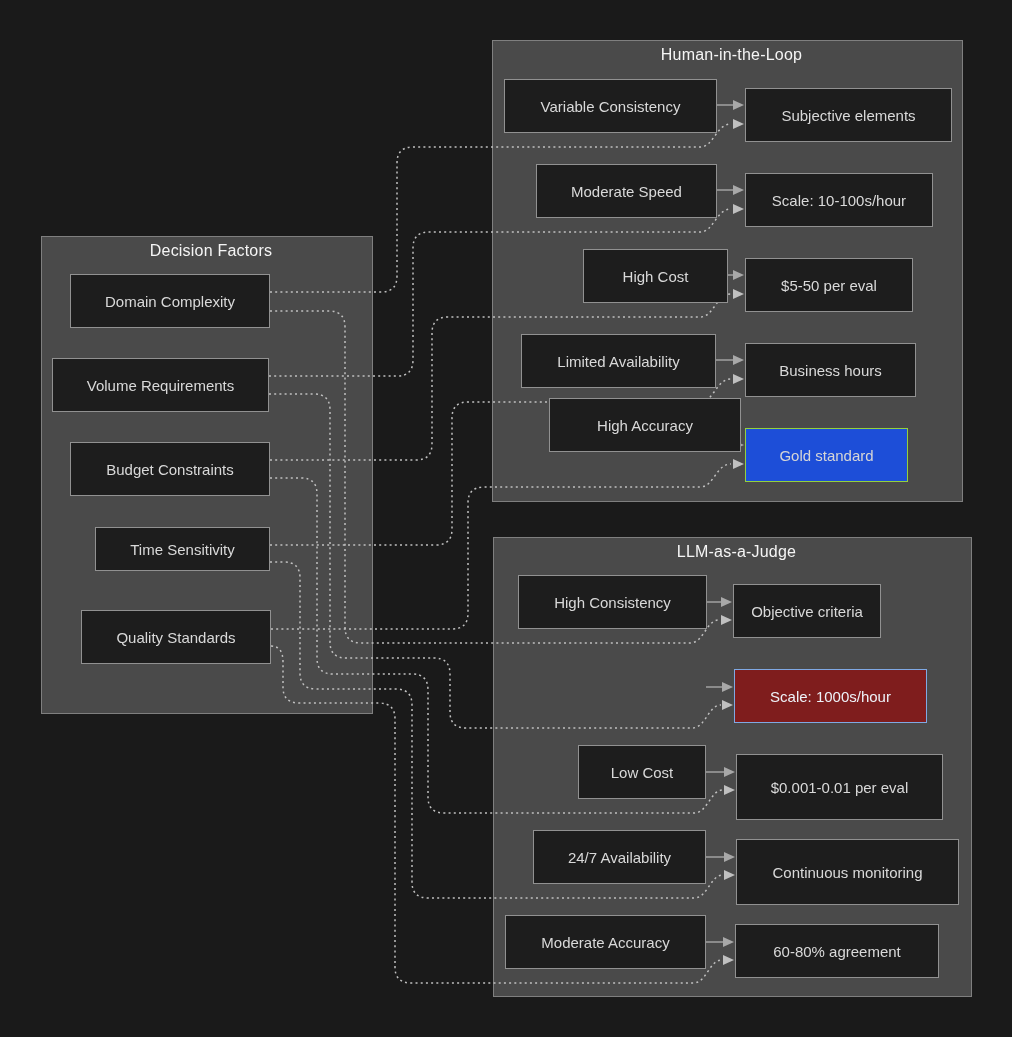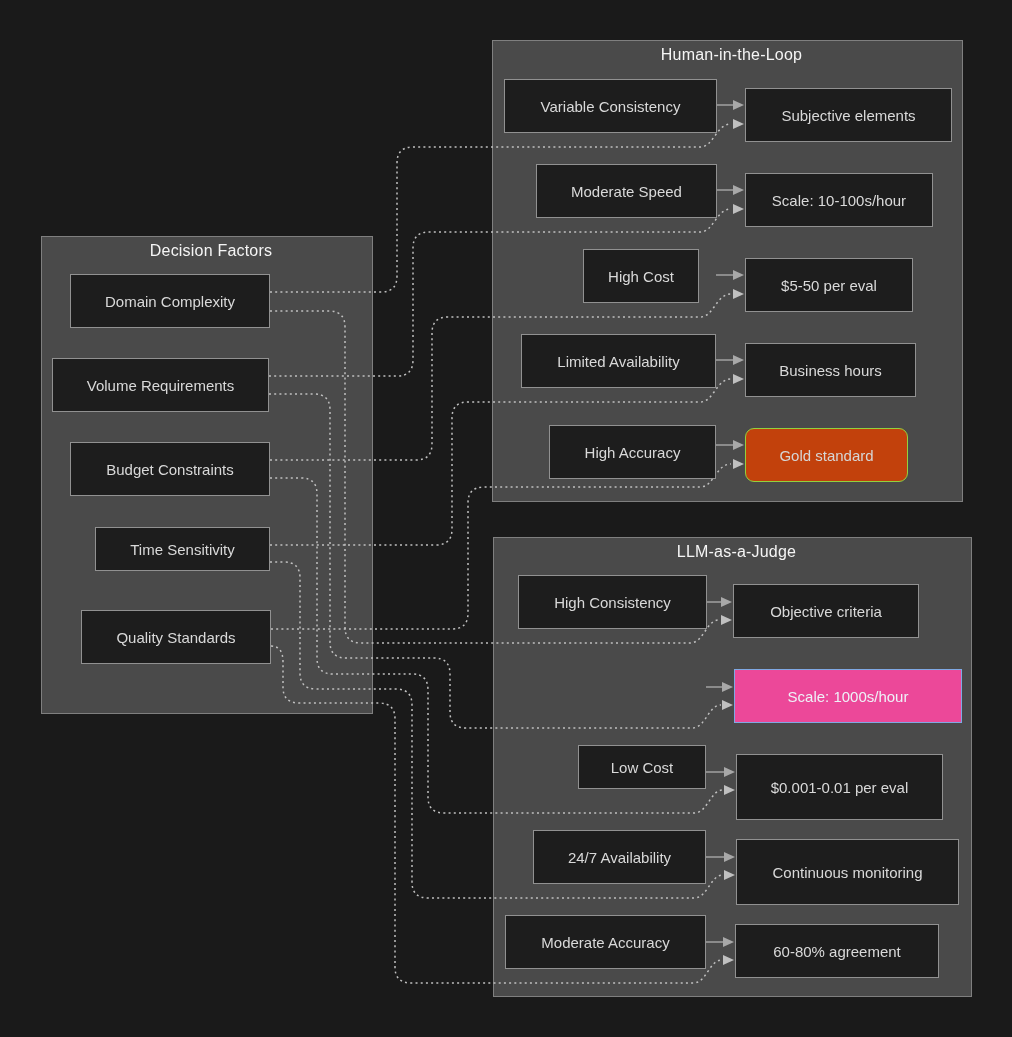--- a/index.html
+++ b/index.html
@@ -122,35 +122,35 @@
   <div class="node" style="left:70px;top:442px;width:200px;height:54px">Budget Constraints</div>
   <div class="node" style="left:95px;top:527px;width:175px;height:44px">Time Sensitivity</div>
   <div class="node" style="left:81px;top:610px;width:190px;height:54px">Quality Standards</div>
 
   <div class="node" style="left:504px;top:79px;width:213px;height:54px">Variable Consistency</div>
   <div class="node" style="left:745px;top:88px;width:207px;height:54px">Subjective elements</div>
 
   <div class="node" style="left:536px;top:164px;width:181px;height:54px">Moderate Speed</div>
   <div class="node" style="left:745px;top:173px;width:188px;height:54px">Scale: 10-100s/hour</div>
 
-  <div class="node" style="left:583px;top:249px;width:116px;height:54px">High Cost</div>
+  <div class="node" style="left:583px;top:249px;width:145px;height:54px">High Cost</div>
   <div class="node" style="left:745px;top:258px;width:168px;height:54px">$5-50 per eval</div>
 
   <div class="node" style="left:521px;top:334px;width:195px;height:54px">Limited Availability</div>
   <div class="node" style="left:745px;top:343px;width:171px;height:54px">Business hours</div>
 
-  <div class="node" style="left:549px;top:425px;width:167px;height:54px">High Accuracy</div>
-  <div class="node hl-green" style="left: 745px; top: 428px; width: 163px; height: 54px; background: #c2410c; border-radius: 9px;">Gold standard</div>
+  <div class="node" style="left:549px;top:398px;width:192px;height:54px">High Accuracy</div>
+  <div class="node hl-green" style="left: 745px; top: 428px; width: 163px; height: 54px; background: #1d4ed8;">Gold standard</div>
 
   <div class="node" style="left:518px;top:575px;width:189px;height:54px">High Consistency</div>
-  <div class="node" style="left:733px;top:584px;width:186px;height:54px">Objective criteria</div>
+  <div class="node" style="left:733px;top:584px;width:148px;height:54px">Objective criteria</div>
 
-  <div class="node hl-blue" style="left: 734px; top: 669px; width: 228px; height: 54px; background: #ec4899;">Scale: 1000s/hour</div>
+  <div class="node hl-blue" style="left: 734px; top: 669px; width: 193px; height: 54px; background: #7f1d1d;">Scale: 1000s/hour</div>
 
-  <div class="node" style="left:578px;top:745px;width:128px;height:44px">Low Cost</div>
+  <div class="node" style="left:578px;top:745px;width:128px;height:54px">Low Cost</div>
   <div class="node" style="left:736px;top:754px;width:207px;height:66px">$0.001-0.01 per eval</div>
 
   <div class="node" style="left:533px;top:830px;width:173px;height:54px">24/7 Availability</div>
   <div class="node" style="left:736px;top:839px;width:223px;height:66px">Continuous monitoring</div>
 
   <div class="node" style="left:505px;top:915px;width:201px;height:54px">Moderate Accuracy</div>
   <div class="node" style="left:735px;top:924px;width:204px;height:54px">60-80% agreement</div>
 
 </div>
 

